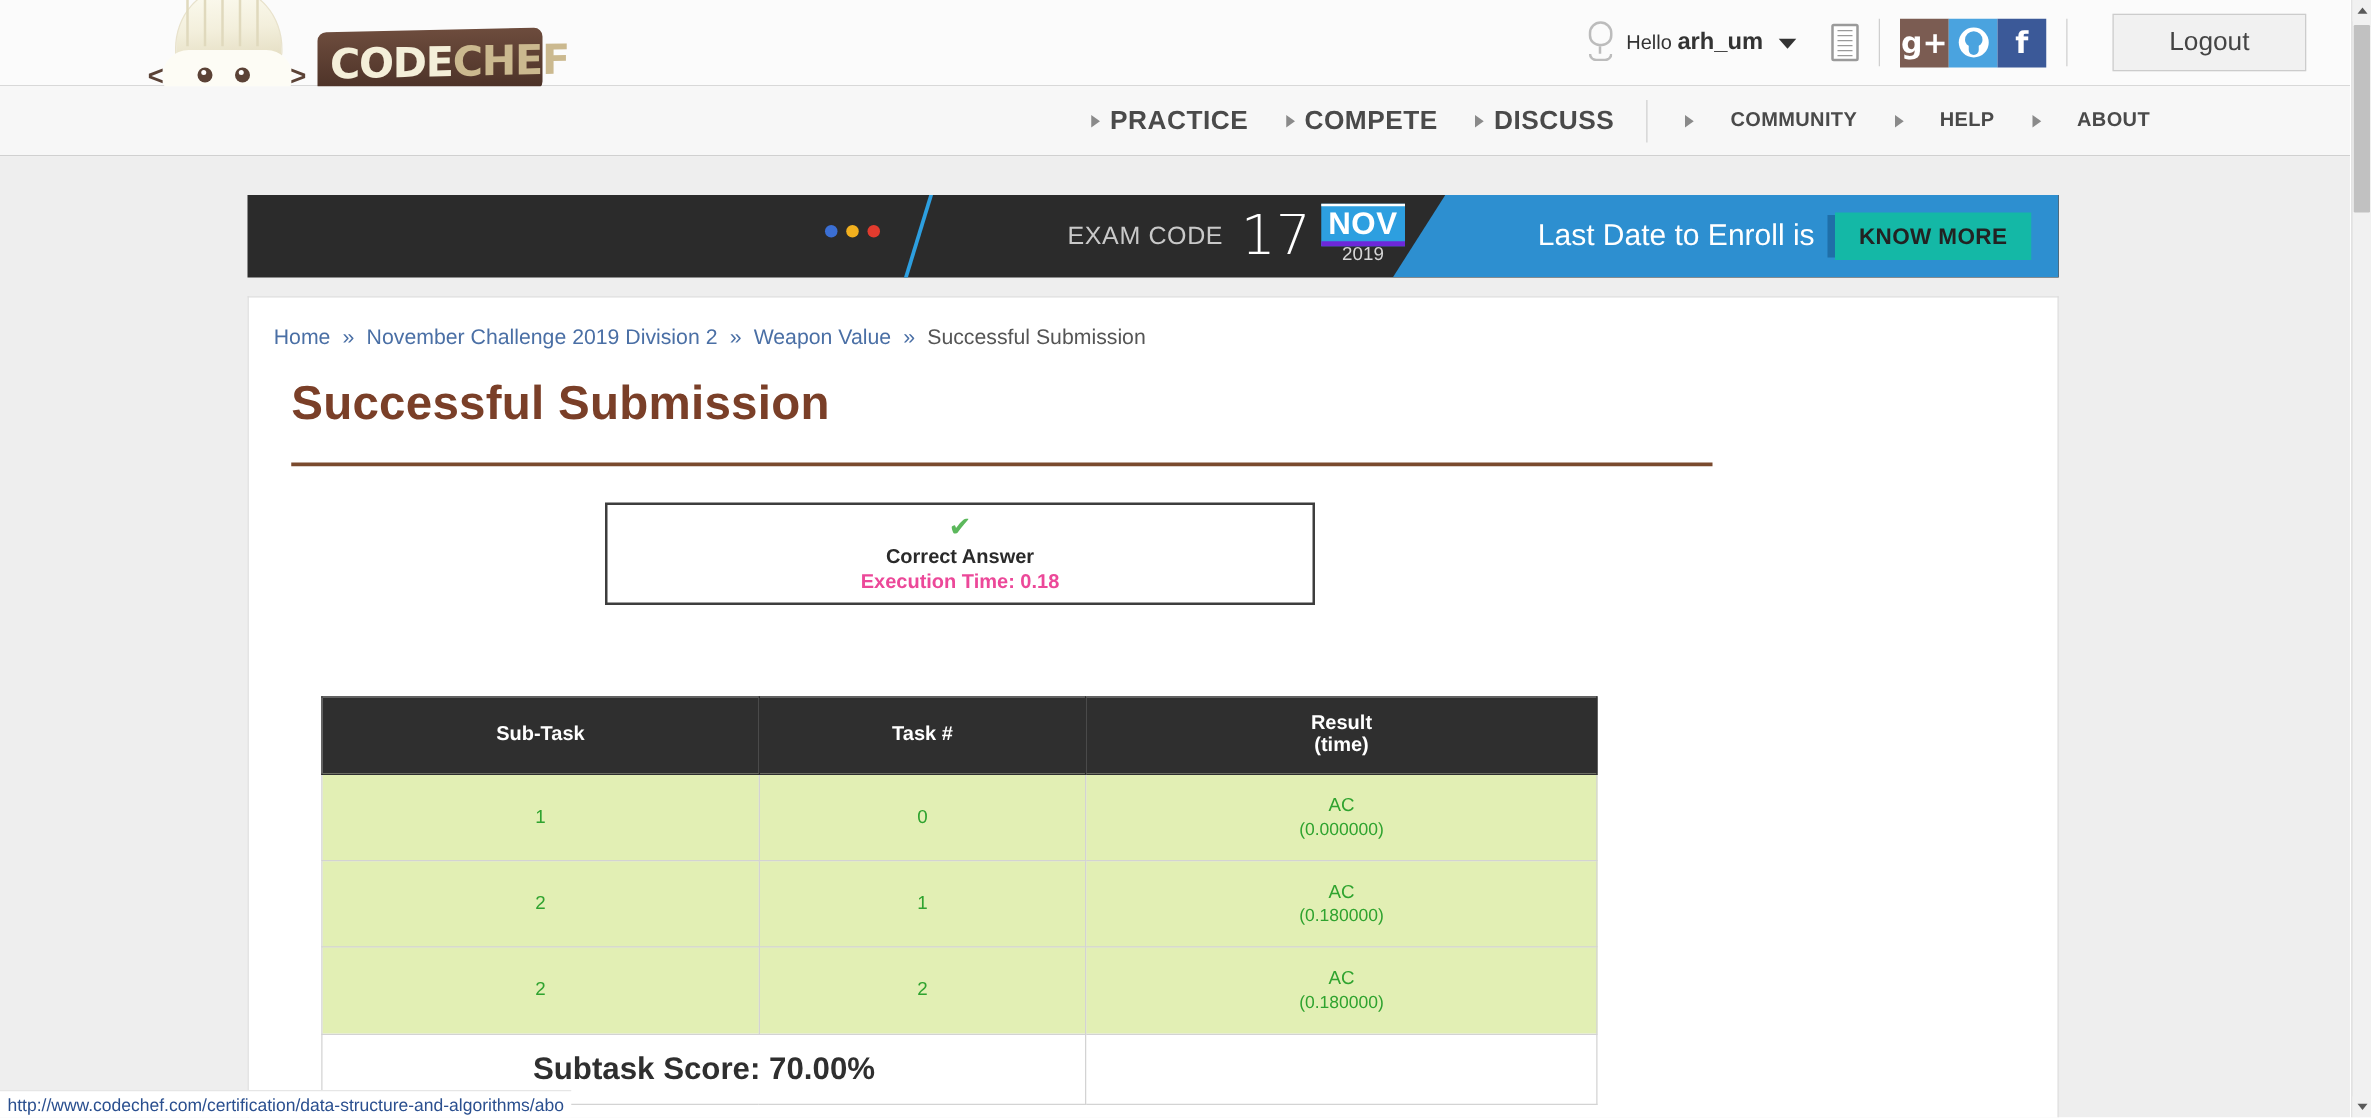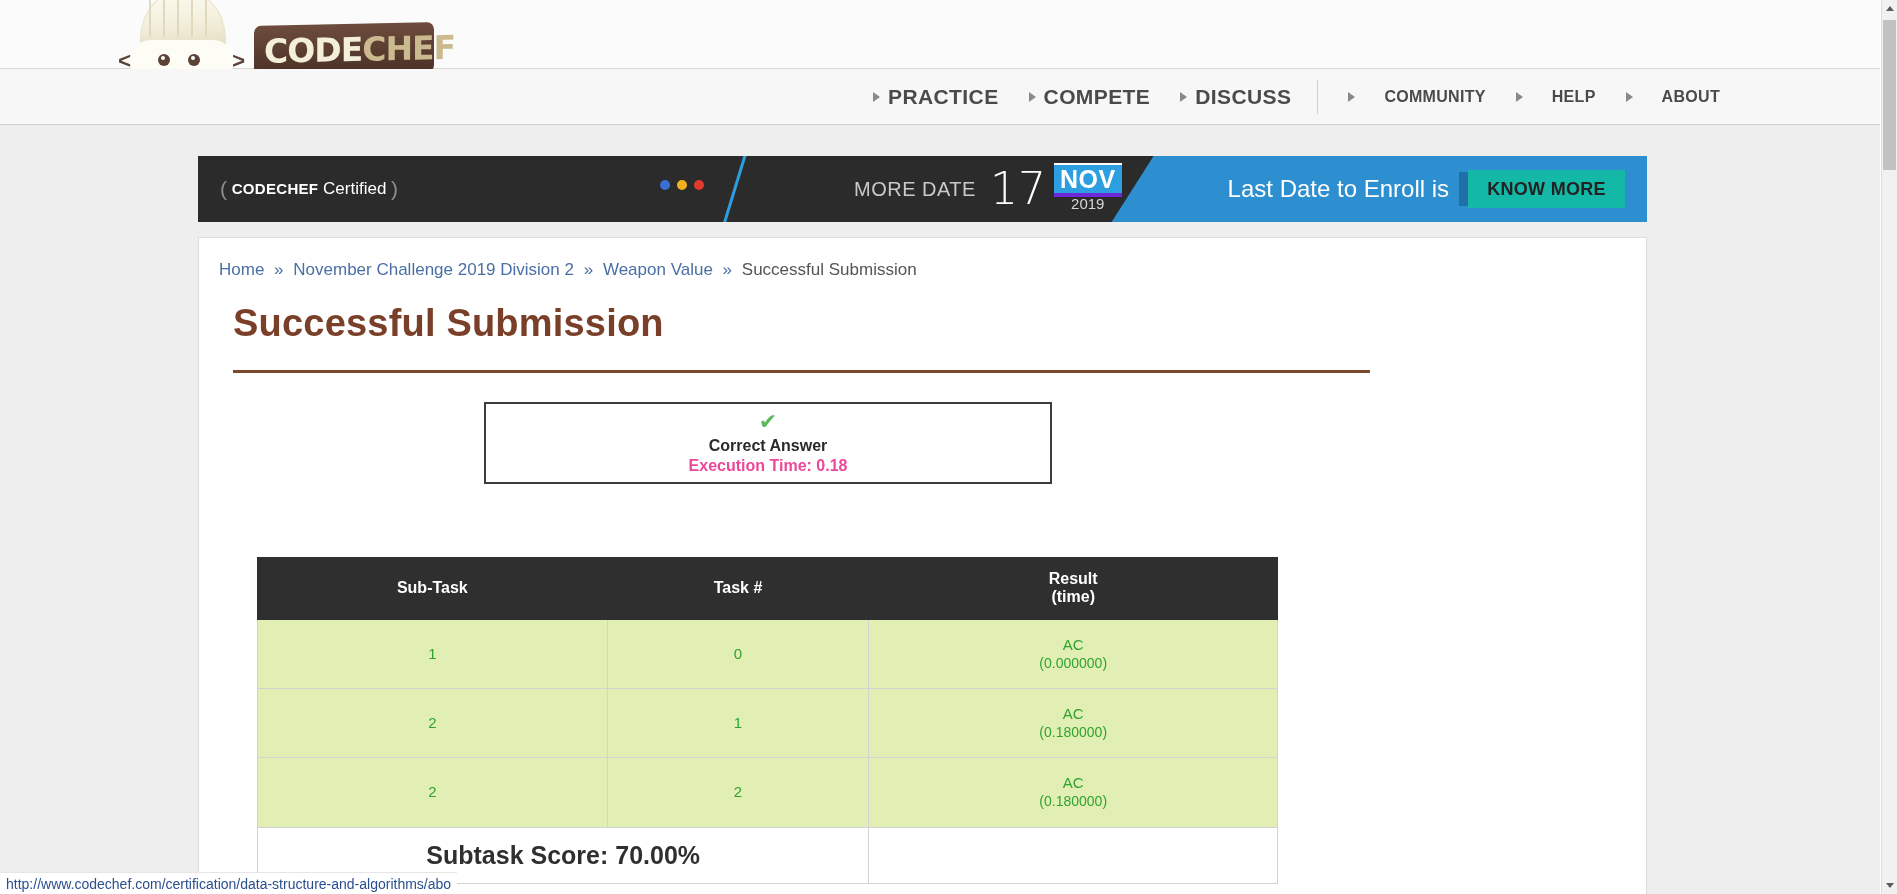--- a/index.html
+++ b/index.html
@@ -276,20 +276,45 @@
         <div class="chef-eye l"></div>
         <div class="chef-eye r"></div>
         <div class="chef-stache"></div>
       </div>
       <span class="chef-arrow-l">&lt;</span>
       <span class="chef-arrow-r">&gt;</span>
       <div class="logo-plate"></div>
       <div class="logo-text"><span>CODE</span><span class="c2">CHEF</span></div>
     </div>
 
+    <div class="user-zone">
+      <div class="cup-icon">
+        <div class="bowl"></div>
+          <div class="stem"></div>
+          <div class="base"></div>
+      </div>
+      <div class="hello">
+        <span>Hello</span>
+        <b>arh_um</b>
+        <span class="caret-down"></span>
+      </div>
+      <div class="notepad-icon"></div>
+      <div class="divider-v"></div>
+      <div class="social gplus">
+        <span>g+</span>
+      </div>
+      <div class="social github">
+        <div class="gh-mark"></div>
+      </div>
+      <div class="social facebook">
+        <span>f</span>
+      </div>
+      <div class="divider-v"></div>
+      <div class="logout-btn">Logout</div>
+    </div>
   </div>
 
   <div class="navbar">
     <div class="nav-item nav-primary">
       <span class="tri"></span>
       <span>PRACTICE</span>
     </div>
     <div class="nav-item nav-primary">
       <span class="tri"></span>
       <span>COMPETE</span>
@@ -311,36 +336,30 @@
       <span class="tri"></span>
       <span>ABOUT</span>
     </div>
   </div>
 
   <div class="content-frame">
 
     <div class="promo">
       <div class="promo-left">
         <div class="promo-cert">
-          <div class="l1">
-            <span class="paren">(</span>
-            <span class="cc">CODECHEF</span>
-            <span>Certified</span>
-            <span class="paren">)</span>
-          </div>
         </div>
         <div class="promo-dots">
           <span class="pdot b"></span>
           <span class="pdot y"></span>
           <span class="pdot r"></span>
         </div>
         <div class="promo-slash"></div>
       </div>
       <div class="promo-exam">
-        <span class="exam-label">MORE DATE</span>
+        <span class="exam-label">EXAM CODE</span>
         <span class="exam-day">17</span>
         <span class="exam-mon-wrap">
           <span class="exam-mon">NOV</span>
           <div class="exam-year">2019</div>
         </span>
       </div>
       <div class="promo-blue">
         <span class="enroll-text">Last Date to Enroll is</span>
         <span class="enroll-date">04 Nov 2019</span>
         <div class="know-more">KNOW MORE</div>

